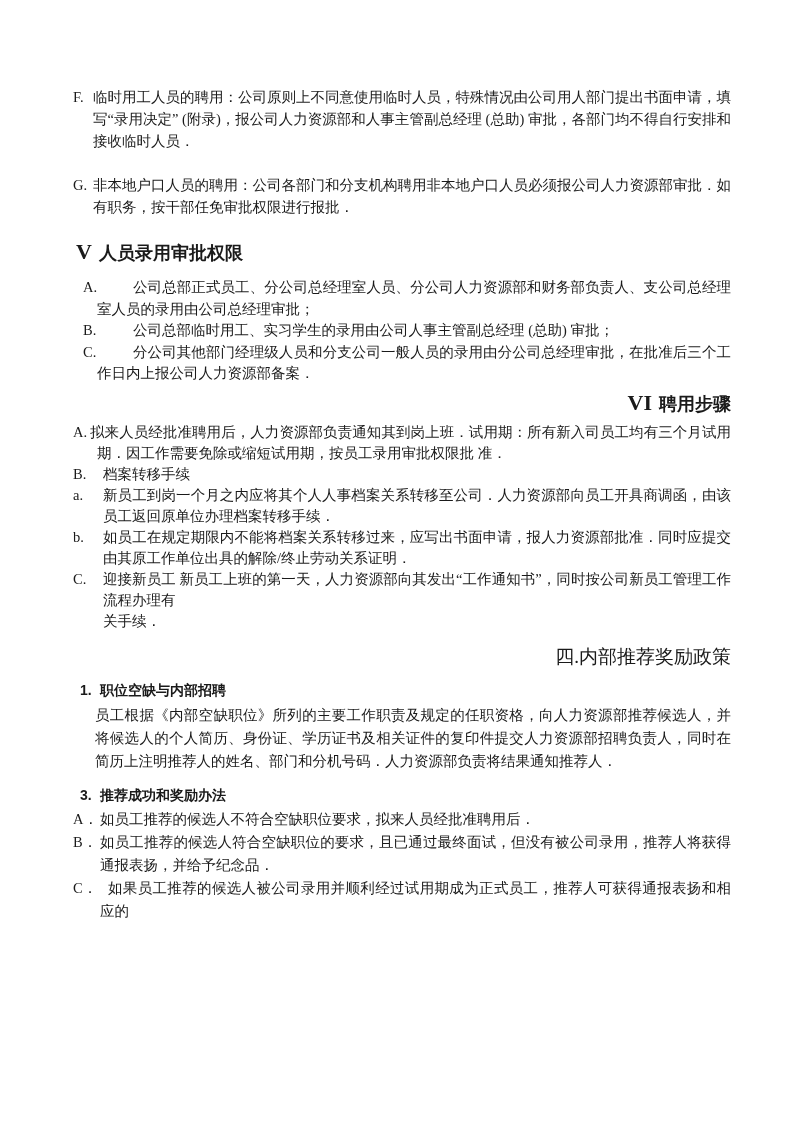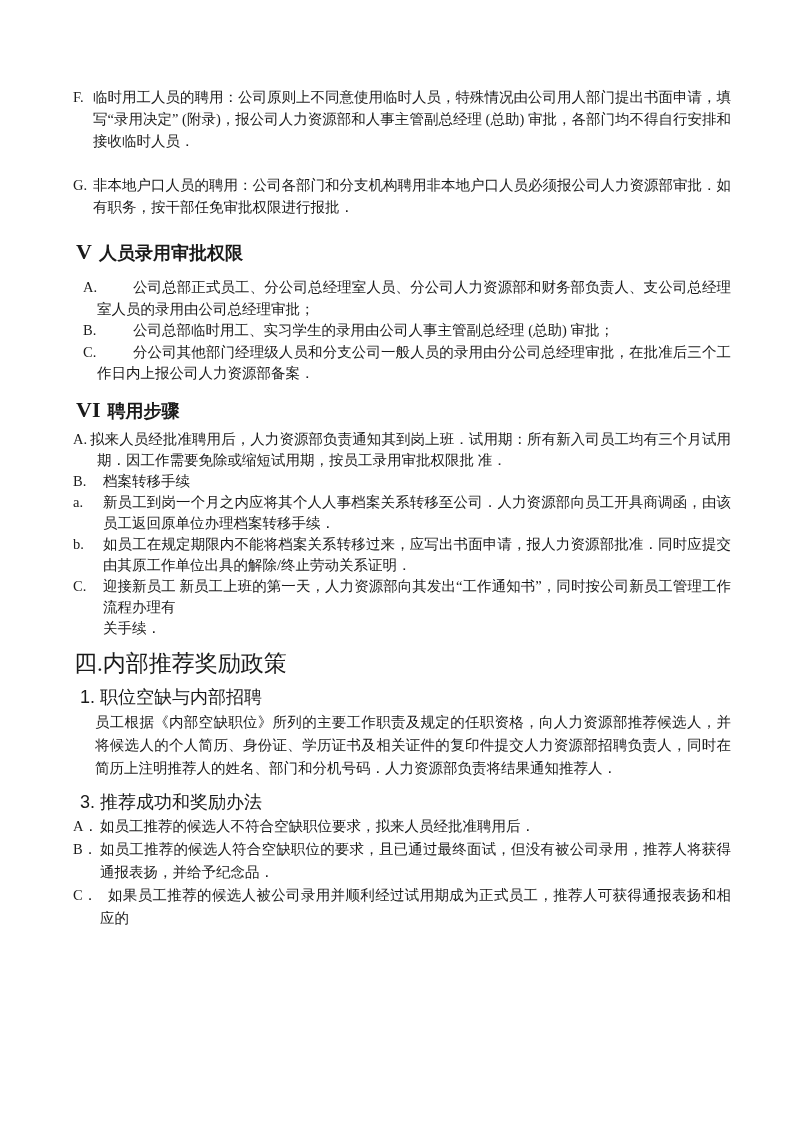--- a/index.html
+++ b/index.html
@@ -30,47 +30,48 @@
   .gap-top { margin-top: 22px; }
 
   
   .h-rom {
     margin: 20px 0 0 3px;
     font-size: 18px;
     line-height: 28px;
     font-weight: bold;
   }
   .h-rom .rn { font-size: 22px; margin-right: 7px; }
-  .h-rom.h-vi { margin-top: 11px; }
+  .h-rom.h-vi { margin-top: 4px; text-align: right; }
 
   
   .list-v { margin-top: 10px; line-height: 21.5px; }
   .list-v .li { padding-left: 24px; text-indent: 36px; }
   .list-v .li .lbl { left: 10px; }
 
   
   .list-vi { margin-top: 4px; line-height: 21px; }
   .list-vi .li { padding-left: 30px; }
   .list-vi .li.tight { padding-left: 24px; text-indent: -7px; }
 
   
   .h-big {
     margin: 10px 0 0 1px;
-    font-size: 23px;
+    font-size: 19px;
     line-height: 30px;
     font-weight: normal;
+    text-align: right;
   }
 
   
   .h-num {
     margin: 8px 0 0 7px;
     font-family: "Liberation Sans", "DejaVu Sans", sans-serif;
-    font-size: 18px;
+    font-size: 14px;
     line-height: 21px;
-    font-weight: normal;
+    font-weight: bold;
   }
   .h-num .n { display: inline-block; min-width: 20px; }
   .h-num.sp { margin-top: 16px; }
   .h-num.sp3 { margin-top: 12px; }
 
   
   .para {
     margin: 3px 0 0 22px;
     line-height: 23px;
     text-align: justify;

